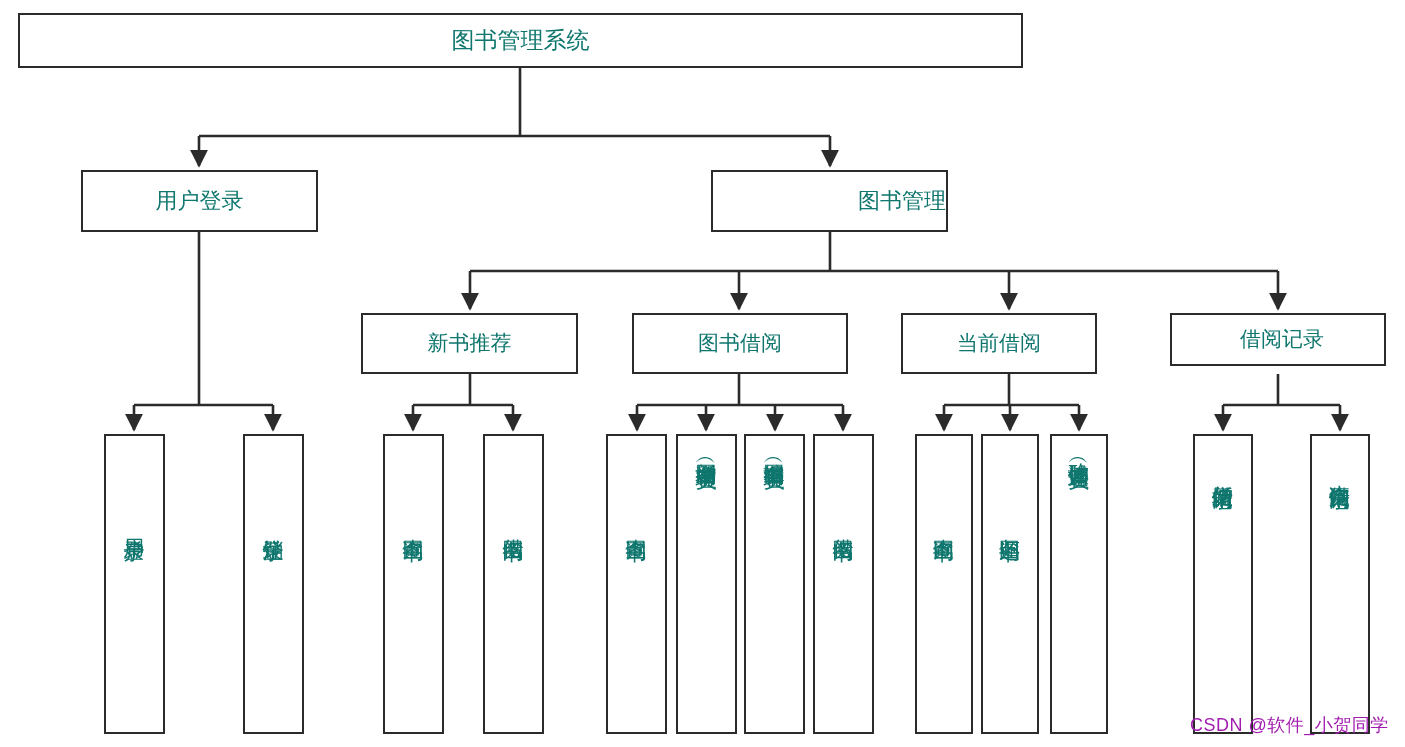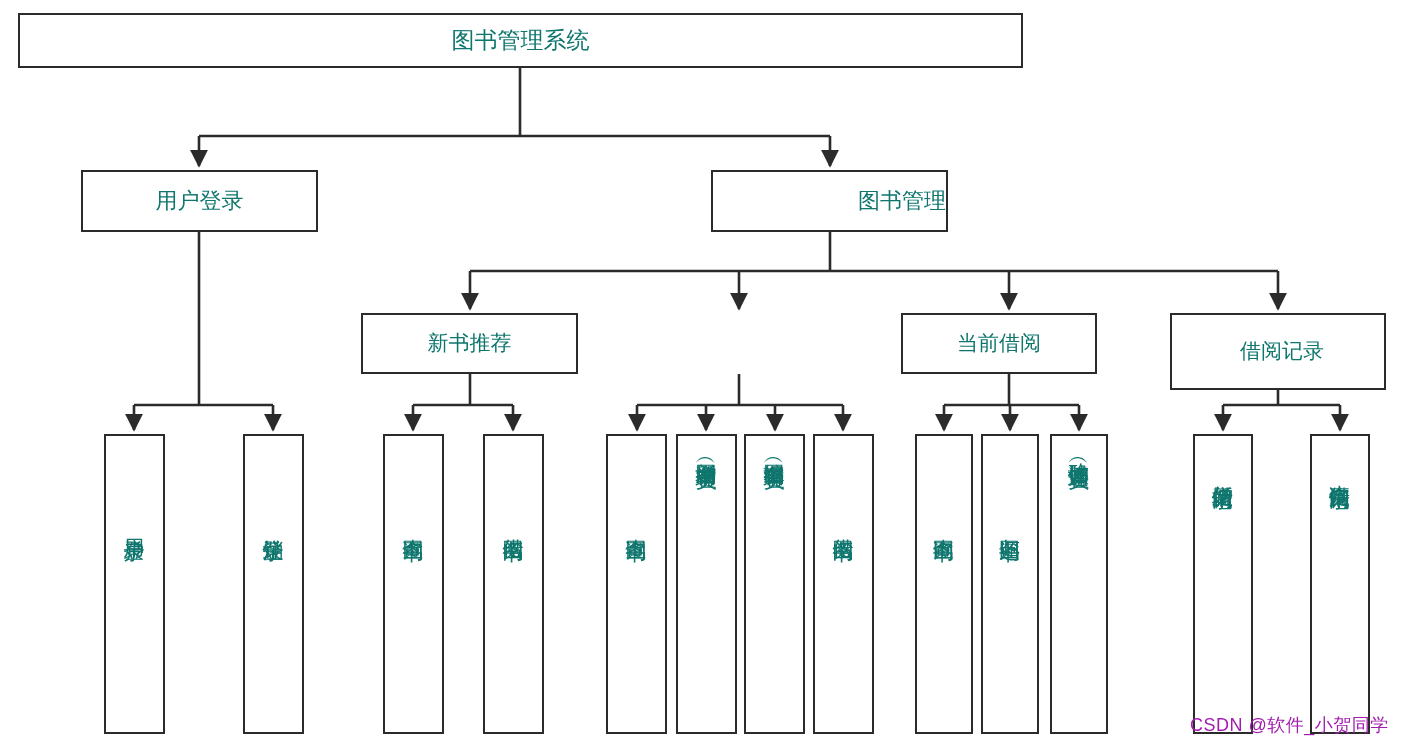--- a/index.html
+++ b/index.html
@@ -127,24 +127,27 @@
   <div class="node horiz n-l2" style="left:81px; top:170px; width:237px; height:62px;">
     <span class="label">用户登录</span>
   </div>
   <div class="node horiz n-l2" style="left:711px; top:170px; width:237px; height:62px;justify-content:flex-end;">
     <span class="label">图书管理</span>
   </div>
 
   <div class="node horiz n-l3" style="left:361px; top:313px; width:217px; height:61px;">
     <span class="label">新书推荐</span>
   </div>
+  <div class="node horiz n-l3" style="left:632px; top:313px; width:216px; height:61px;">
+    <span class="label">图书借阅</span>
+  </div>
   <div class="node horiz n-l3" style="left:901px; top:313px; width:196px; height:61px;">
     <span class="label">当前借阅</span>
   </div>
-  <div class="node horiz n-l3" style="left:1170px; top:313px; width:216px; height:77px;padding-left:8px;">
+  <div class="node horiz n-l3" style="left:1170px; top:313px; width:216px; height:53px;padding-left:8px;">
     <span class="label">借阅记录</span>
   </div>
 
   <div class="node vert n-leaf" style="left:104px; top:434px; width:61px; height:300px; padding-top:86px;">
     <span class="label">用户登录</span>
   </div>
   <div class="node vert n-leaf" style="left:243px; top:434px; width:61px; height:300px; padding-top:86px;">
     <span class="label">注销登录</span>
   </div>
 

